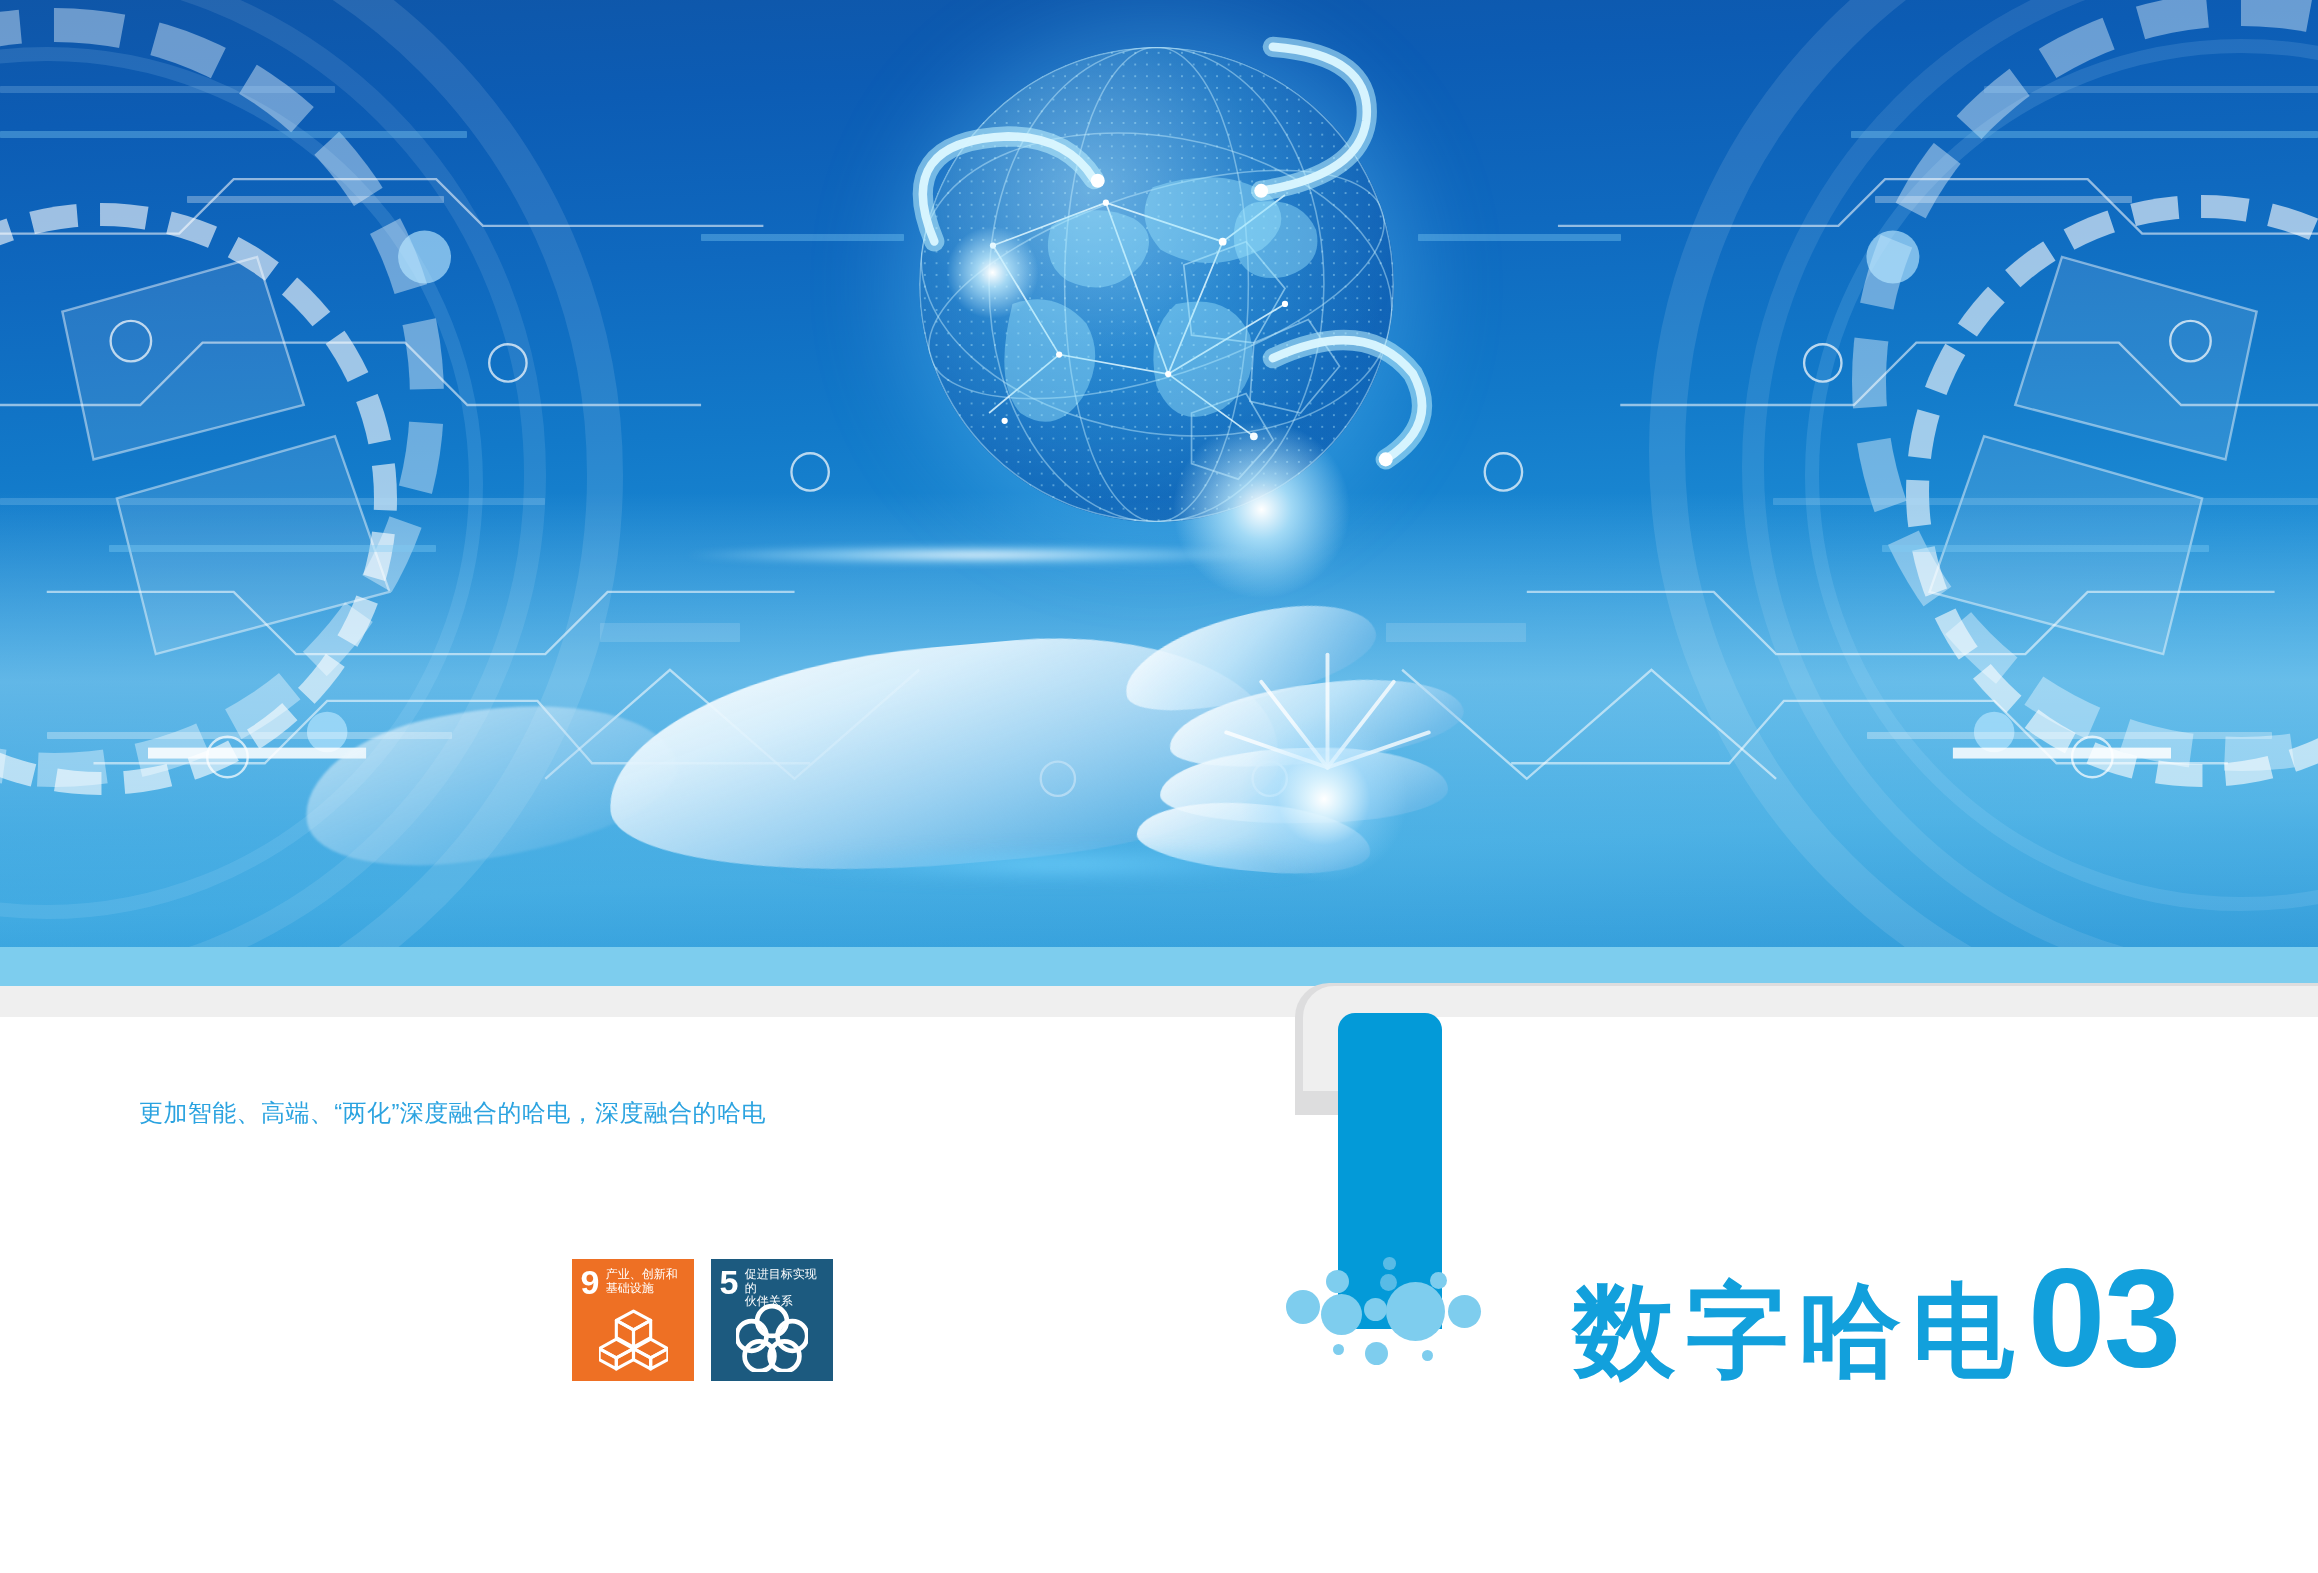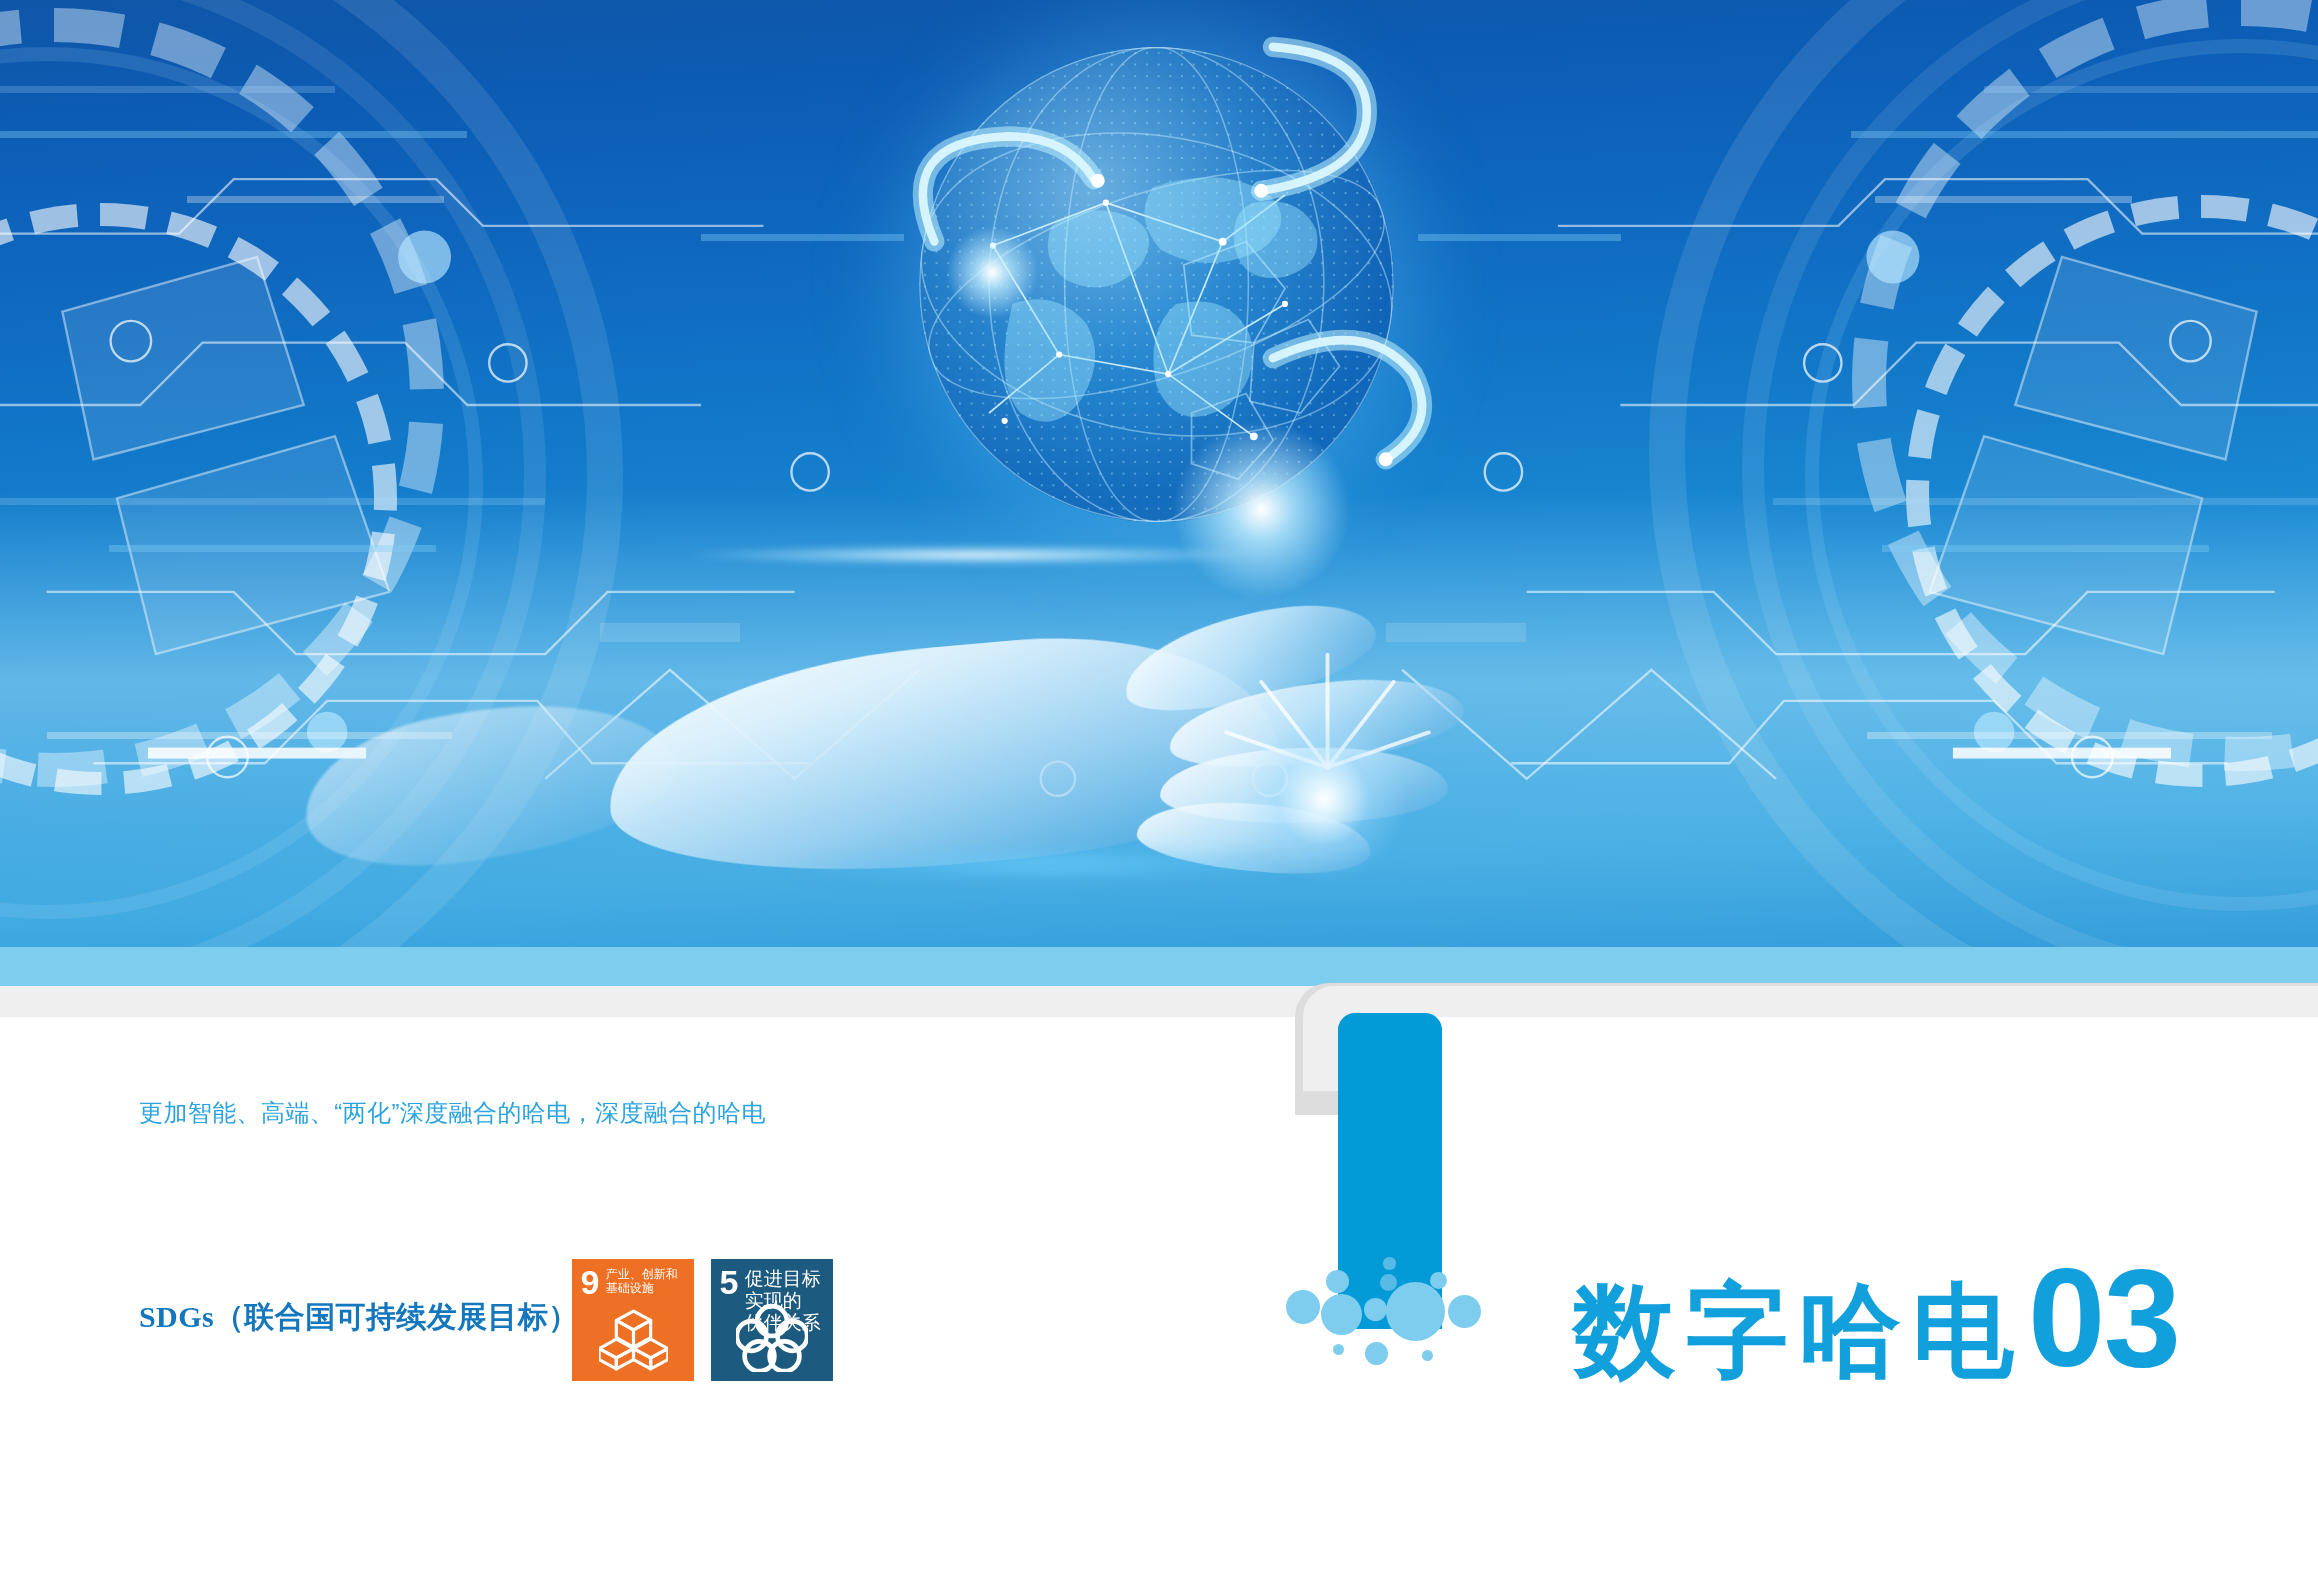--- a/index.html
+++ b/index.html
@@ -304,21 +304,20 @@
     <div class="bub" style="left:171px;top:49px;width:33px;height:33px;"></div>
     <div class="bub" style="left:56px;top:98px;width:11px;height:11px;"></div>
     <div class="bub" style="left:88px;top:96px;width:23.4px;height:23.4px;"></div>
     <div class="bub" style="left:145px;top:104px;width:11px;height:11px;"></div>
   </div>
 
   <div class="intro">
     <div>更加智能、高端、“两化”深度融合的哈电，深度融合的哈电</div>
   </div>
 
-  <div class="sdg-label">SDGs（联合国可持续发展目标）</div>
 
   <div class="sdg-row">
 
     <div class="sdg" style="background:#ee7024">
       <div class="sdg-top">
         <div class="sdg-num">9</div>
         <div class="sdg-name">
           <span>产业、创新和</span><br>
           <span>基础设施</span>
         </div>
@@ -337,21 +336,21 @@
             <polygon points="88,52 88,66 66,78 66,64"></polygon>
           </g>
         </svg>
       </div>
     </div>
 
 
     <div class="sdg" style="background:#1c5a7f">
       <div class="sdg-top">
         <div class="sdg-num">5</div>
-        <div class="sdg-name" style="font-size:19px;max-width:84px;">
+        <div class="sdg-name" style="font-size:12px;max-width:84px;">
           <span>促进目标实现的</span><br>
           <span>伙伴关系</span>
         </div>
       </div>
       <div class="sdg-ico">
         <svg width="72" height="69" viewBox="0 0 92 88">
           <g fill="none" stroke="#fff" stroke-width="6">
             <circle cx="46" cy="23" r="19"></circle>
             <circle cx="20" cy="42" r="19"></circle>
             <circle cx="72" cy="42" r="19"></circle>

